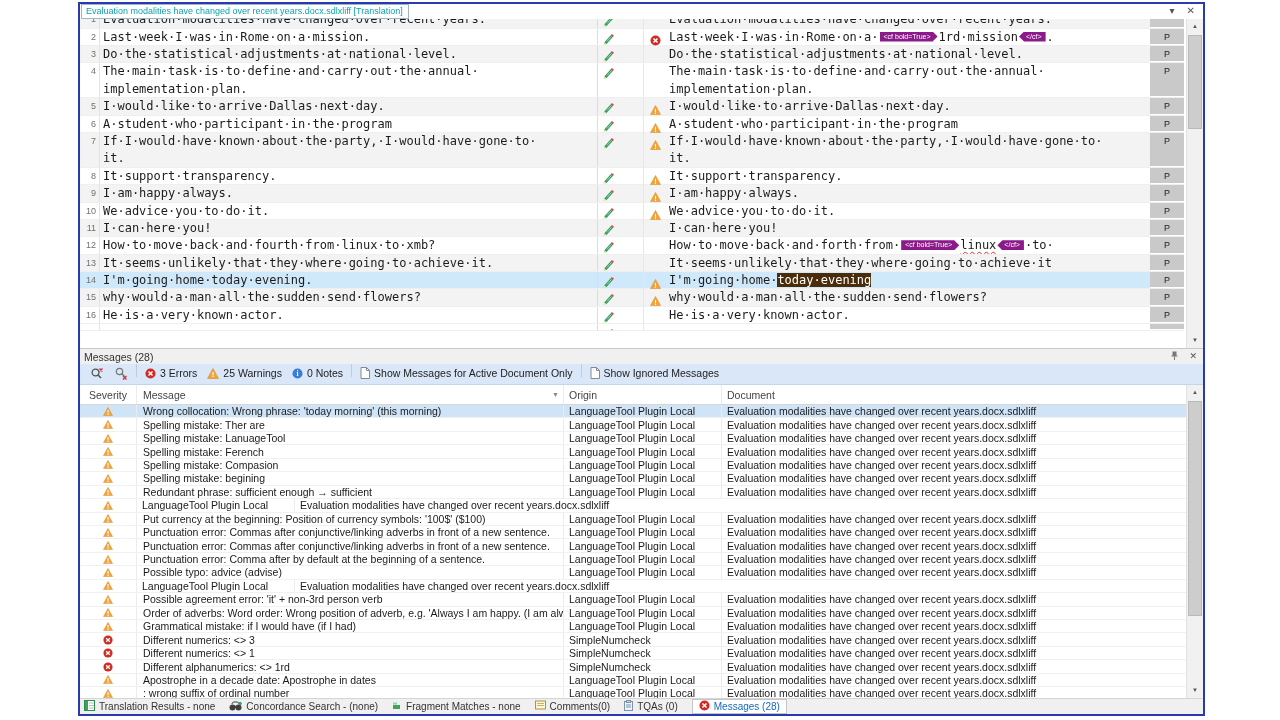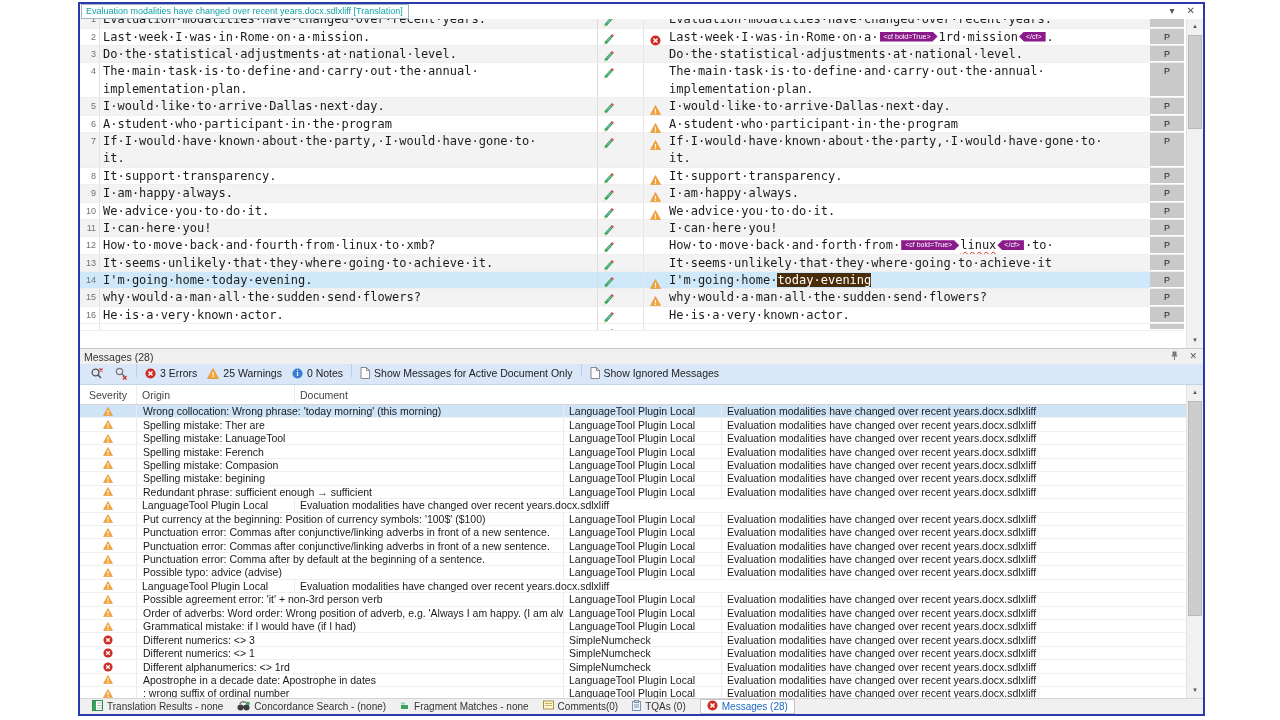--- a/index.html
+++ b/index.html
@@ -70,21 +70,21 @@
   .c-org{width:152px;flex:none;padding-left:5px;border-right:1px solid #ececec;
          white-space:nowrap;overflow:hidden;align-self:stretch;display:flex;align-items:center;}
   .c-doc{flex:1;padding-left:5px;white-space:nowrap;overflow:hidden;align-self:stretch;
          display:flex;align-items:center;}
   .sort-ind{margin-left:auto;margin-right:4px;color:#888;font-size:7px;}
   .msg-scroll{position:absolute;right:0;top:0;bottom:0;width:17px;background:#f1f1f1;
               border-left:1px solid #e2e2e2;box-sizing:border-box;}
 
   
   .statusbar{height:15px;flex:none;background:#f0f0f0;border-top:1px solid #d5d5d5;
-             display:flex;align-items:center;font-size:10px;color:#333;padding-left:12px;gap:14px;}
+             display:flex;align-items:center;font-size:10px;color:#333;padding-left:4px;gap:14px;}
   .sb-tab{display:inline-flex;align-items:center;gap:4px;height:13px;white-space:nowrap;}
   .sb-tab.sel{background:#fff;border:1px solid #c6c6c6;color:#1767c0;padding:0 6px;}
 </style>
 </head>
 <body>
 
 <div class="canvas">
   <div class="app">
 
     <div class="tabstrip">
@@ -415,20 +415,24 @@
             <path d="M1 0.5 H6.5 L9.5 3.5 V11.5 H1 Z" fill="#fff" stroke="#888"></path>
             <path d="M6.5 0.5 V3.5 H9.5" fill="none" stroke="#888"></path>
           </svg>
         <span>Show Ignored Messages</span>
       </span>
     </div>
 
     <div class="msg-table">
       <div class="mhead">
         <div class="c-sev">Severity</div>
+        <div class="c-msg">
+          <span>Message</span>
+          <span class="sort-ind">▼</span>
+        </div>
         <div class="c-org">Origin</div>
         <div class="c-doc">Document</div>
       </div>
       <div id="msg-rows">
           <div class="mrow sel">
             <div class="c-sev">
               <svg width="10" height="9" viewBox="0 0 12 11">
                 <path d="M6 0.5 L11.5 10.5 H0.5 Z" fill="#f5a33b" stroke="#d98a1f" stroke-width="0.6"></path>
                 <text x="6" y="9.4" font-size="8" font-weight="bold" fill="#fff" text-anchor="middle" font-family="Liberation Sans,sans-serif">!</text>
               </svg>

